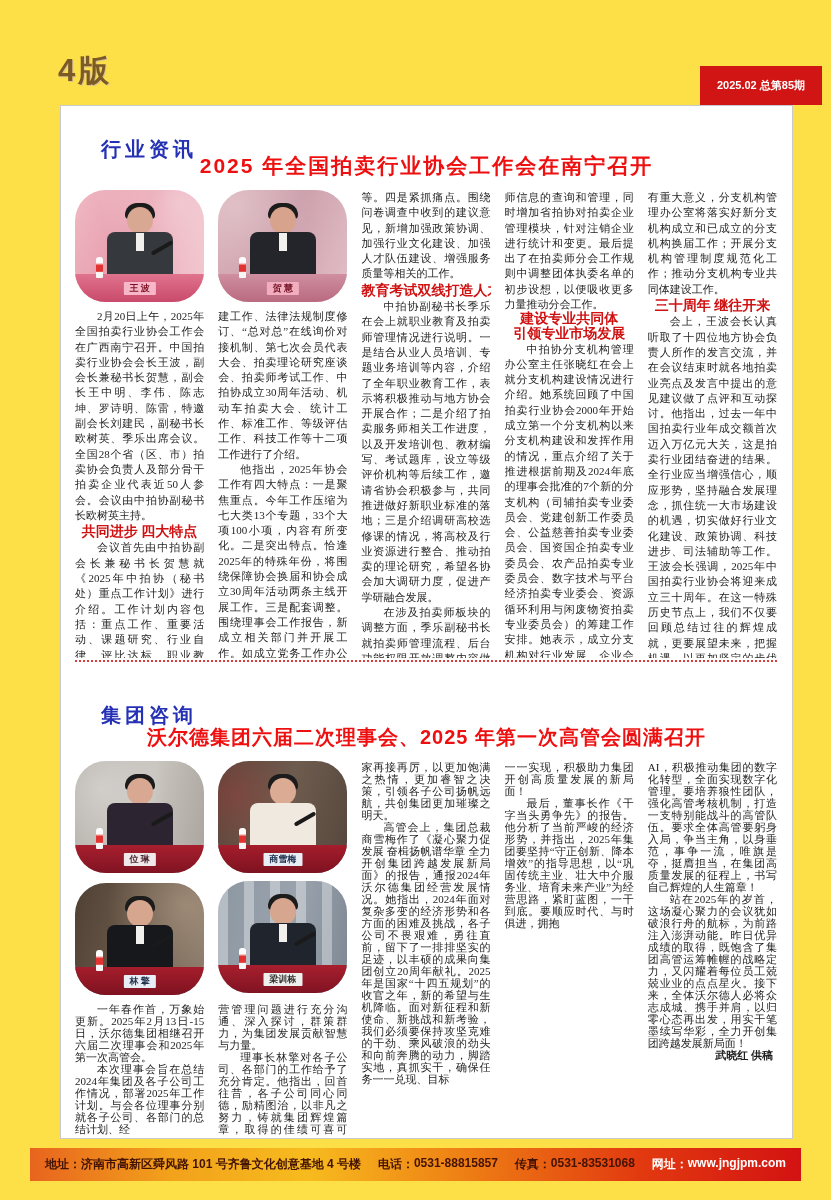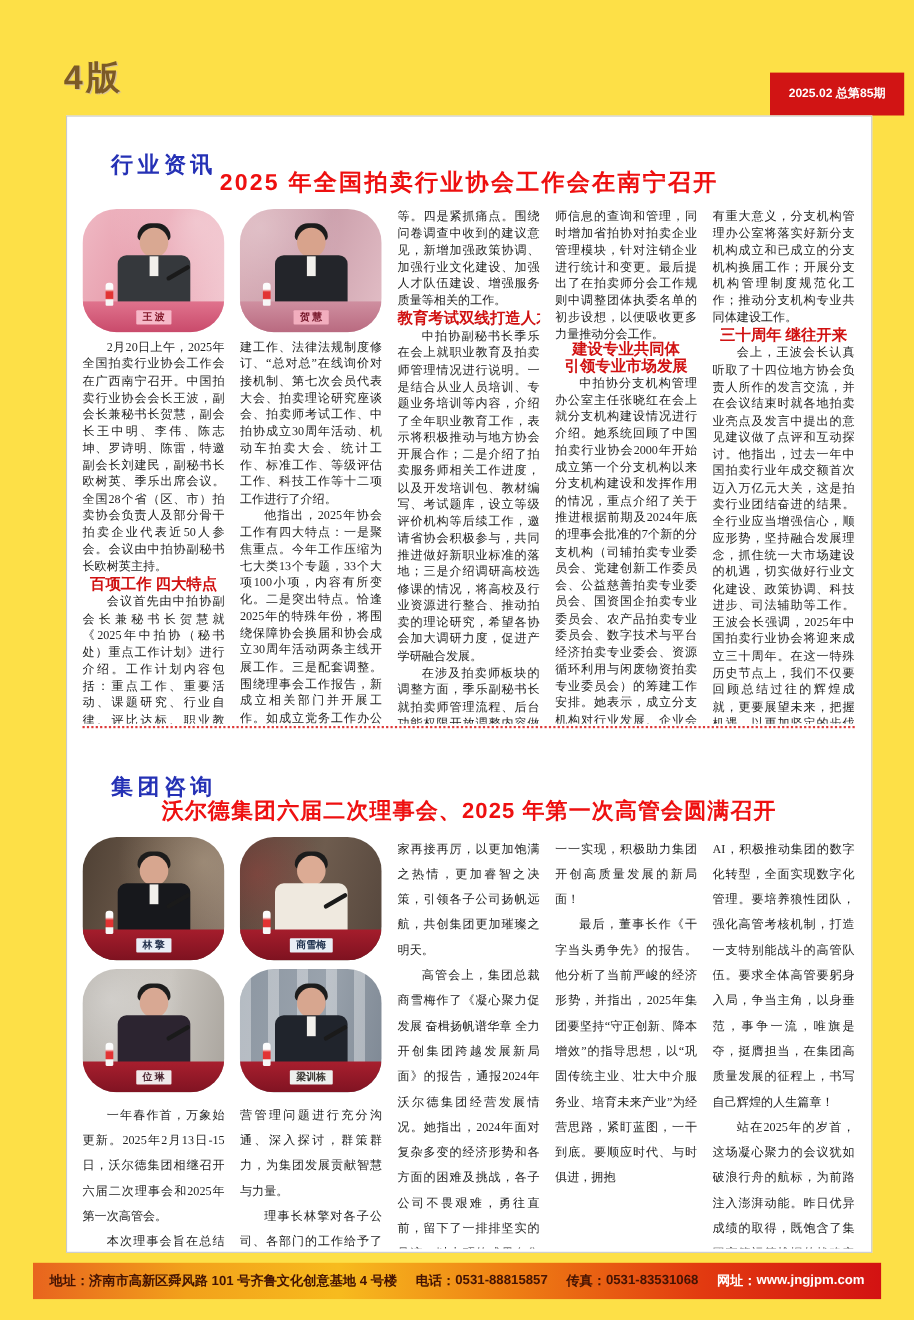--- a/index.html
+++ b/index.html
@@ -20,21 +20,21 @@
             font-family:"Liberation Sans",sans-serif;font-weight:900;}
   .headline.h1a{top:46px;font-size:21px;letter-spacing:2px;}
   .headline.h2a{top:618px;font-size:20px;letter-spacing:1px;}
   .divider{position:absolute;left:14px;top:554px;width:702px;height:0;border-top:2px dotted #dd3a3a;}
   
   .cols{position:absolute;left:14px;width:702px;display:flex;gap:14px;overflow:hidden;}
   .cols.s1{top:84px;height:468px;}
   .cols.s2{top:655px;height:374px;}
   .col{flex:1 1 0;overflow:hidden;text-align:justify;}
   .col p{margin:0;font-size:11px;line-height:15.3px;color:#1e1e1e;}
-  .cols.s2 .col p{line-height:23px;}
+  .cols.s2 .col p{line-height:12px;}
   p.ind{text-indent:2em;}
   p.cont{text-indent:0;}
   .subhead{margin:1px 0;text-align:center;color:#d01111;font-size:14px;line-height:15.3px;
            font-weight:bold;white-space:nowrap;}
   .subhead.tight{line-height:14.6px;margin:0;}
   .byline{text-align:right;padding-right:4px;margin-top:12px;font-weight:bold;}
   
   .photo{position:relative;width:100%;height:112px;margin-bottom:7px;background:var(--bg,#c8b8b8);overflow:hidden;border-radius:31px;}
   .photo.mb8{margin-bottom:8px;}
   .photo.mb10{margin-bottom:10px;}
@@ -84,21 +84,21 @@
           <div class="hair"></div>
           <div class="head"></div>
           <div class="torso"></div>
           <div class="vneck"></div>
           <div class="mic"></div>
           <div class="tbl"></div>
           <div class="bottle"></div>
           <div class="plate">王  波</div>
         </div>
         <p class="ind">2月20日上午，2025年全国拍卖行业协会工作会在广西南宁召开。中国拍卖行业协会会长王波，副会长兼秘书长贺慧，副会长王中明、李伟、陈志坤、罗诗明、陈雷，特邀副会长刘建民，副秘书长欧树英、季乐出席会议。全国28个省（区、市）拍卖协会负责人及部分骨干拍卖企业代表近50人参会。会议由中拍协副秘书长欧树英主持。</p>
-        <h4 class="subhead">百项工作 四大特点</h4>
+        <h4 class="subhead">共同进步 四大特点</h4>
         <p class="ind">会议首先由中拍协副会长兼秘书长贺慧就《2025年中拍协（秘书处）重点工作计划》进行介绍。工作计划内容包括：重点工作、重要活动、课题研究、行业自律、评比达标、职业教育、专项工作共七大类，100个单项。贺慧副会长重点就党</p>
       </div>
 
       <div class="col">
         <div class="photo" style="--bg:linear-gradient(110deg,#d9aeb7 0%,#ccA0ac 50%,#e3bfc7 100%);--skin:#d8a38c;--suit:#23252a;--cloth:#cf8fa0;--cloth2:#b96a80;--plate:#f2aebe;--platetext:#701023;">
           <div class="backdrop" style="--bgdetail:radial-gradient(circle at 15% 15%,rgba(255,255,255,.25),transparent 50%);"></div>
           <div class="hair"></div>
           <div class="head"></div>
           <div class="torso"></div>
           <div class="vneck"></div>
@@ -132,40 +132,40 @@
     </div>
 
     <div class="divider"></div>
 
     <h3 class="kicker k2">集团咨询</h3>
     <h1 class="headline h2a">沃尔德集团六届二次理事会、2025 年第一次高管会圆满召开</h1>
 
     <div class="cols s2">
 
       <div class="col">
+        <div class="photo mb10" style="--bg:linear-gradient(100deg,#b6b2ac 0%,#c9c5bf 55%,#a9a49d 100%);--skin:#d8a893;--suit:#2c2430;--cloth:#a81f2e;--cloth2:#801322;--plate:#f0e9ea;--platetext:#4a2430;">
+          <div class="backdrop" style="--bgdetail:radial-gradient(circle at 20% 25%,rgba(255,255,255,.3),transparent 50%);"></div>
+          <div class="hair"></div>
+          <div class="head"></div>
+          <div class="torso"></div>
+          <div class="mic"></div>
+          <div class="tbl"></div>
+          <div class="bottle"></div>
+          <div class="plate">位  琳</div>
+        </div>
         <div class="photo mb8" style="--bg:linear-gradient(105deg,#4e4034 0%,#6b594a 45%,#8a786a 100%);--skin:#d7a68f;--suit:#17181c;--cloth:#a51d2c;--cloth2:#7e1220;--plate:#e8eef6;--platetext:#23324d;">
           <div class="backdrop" style="--bgdetail:radial-gradient(circle at 85% 20%,rgba(255,235,200,.25),transparent 55%);"></div>
           <div class="hair"></div>
           <div class="head"></div>
           <div class="torso"></div>
           <div class="vneck"></div>
           <div class="mic"></div>
           <div class="tbl"></div>
           <div class="bottle"></div>
           <div class="plate">林  擎</div>
-        </div>
-        <div class="photo mb10" style="--bg:linear-gradient(100deg,#b6b2ac 0%,#c9c5bf 55%,#a9a49d 100%);--skin:#d8a893;--suit:#2c2430;--cloth:#a81f2e;--cloth2:#801322;--plate:#f0e9ea;--platetext:#4a2430;">
-          <div class="backdrop" style="--bgdetail:radial-gradient(circle at 20% 25%,rgba(255,255,255,.3),transparent 50%);"></div>
-          <div class="hair"></div>
-          <div class="head"></div>
-          <div class="torso"></div>
-          <div class="mic"></div>
-          <div class="tbl"></div>
-          <div class="bottle"></div>
-          <div class="plate">位  琳</div>
         </div>
         <p class="ind">一年春作首，万象始更新。2025年2月13日-15日，沃尔德集团相继召开六届二次理事会和2025年第一次高管会。</p>
         <p class="ind">本次理事会旨在总结2024年集团及各子公司工作情况，部署2025年工作计划。与会各位理事分别就各子公司、各部门的总结计划、经</p>
       </div>
 
       <div class="col">
         <div class="photo mb8" style="--bg:linear-gradient(105deg,#53443a 0%,#6e5c4e 50%,#55463c 100%);--skin:#dcab94;--suit:#efe9df;--cloth:#a51d2c;--cloth2:#7e1220;--plate:#e9eef5;--platetext:#223450;">
           <div class="backdrop" style="--bgdetail:radial-gradient(circle at 12% 30%,rgba(200,60,60,.30),transparent 45%);"></div>
           <div class="hair"></div>
           <div class="head"></div>

